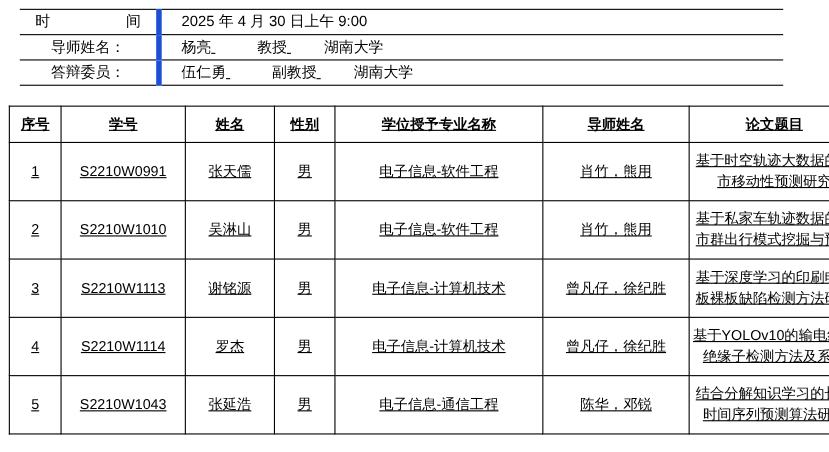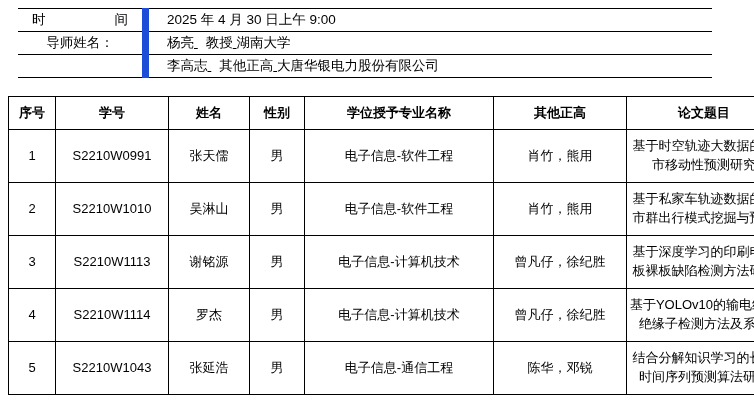--- a/index.html
+++ b/index.html
@@ -34,43 +34,43 @@
     font-size: 13.5px;
     padding: 0 6px;
     vertical-align: middle;
     white-space: nowrap;
     overflow: hidden;
   }
   .info-table td.label {
     width: 96px;
     text-align: center;
     border-left: none;
-    border-right: 7px solid #1d4ed8;
+    border-right: 5px solid #1d4ed8;
     letter-spacing: 0px;
   }
   .info-table td.label.spread {
     text-align: justify;
     text-align-last: justify;
     padding: 0 14px;
   }
   .info-table td.label.blank {
     border-left: none;
   }
   .info-table tr td:last-child {
     border-right: none;
   }
   .info-table td.value {
     padding-left: 18px;
     text-decoration: underline;
   }
   .val-seg {
     display: inline-block;
   }
-  .gap-1 { margin-left: 8px; }
-  .gap-2 { }
+  .gap-1 { margin-left: 38px; }
+  .gap-2 { margin-left: 30px; }
 
   
   .info-table tr:first-child td { border-top: 1px solid #000000; }
 
   
   .list-wrap {
     margin: 18px 0 0 8px;
     width: 738px;
   }
   .list-table {
@@ -78,20 +78,21 @@
     table-layout: fixed;
     width: 738px;
   }
   .list-table th, .list-table td {
     border: 1px solid #000000;
     font-size: 13px;
     text-align: center;
     vertical-align: middle;
     padding: 3px 2px;
     line-height: 1.45;
+    text-decoration: underline;
   }
   .list-table th {
     font-weight: bold;
     height: 26px;
   }
   .list-table td {
     height: 46px;
   }
   .col-no     { width: 42px; }
   .col-id     { width: 108px; }
@@ -121,40 +122,40 @@
       </tr>
       <tr>
         <td class="label">导师姓名：</td>
         <td class="value">
           <span class="val-seg">杨亮</span>
           <span class="val-seg gap-1">教授</span>
           <span class="val-seg gap-2">湖南大学</span>
         </td>
       </tr>
       <tr>
-        <td class="label blank"></td>
+        <td class="label">答辩委员：</td>
         <td class="value">
-          <span class="val-seg">李高志</span>
-          <span class="val-seg gap-1">其他正高</span>
-          <span class="val-seg gap-2">大唐华银电力股份有限公司</span>
+          <span class="val-seg">伍仁勇</span>
+          <span class="val-seg gap-1">副教授</span>
+          <span class="val-seg gap-2">湖南大学</span>
         </td>
       </tr>
     </tbody>
   </table>
 
   <div class="list-wrap">
     <table class="list-table">
       <thead>
         <tr>
           <th class="col-no">序号</th>
           <th class="col-id">学号</th>
           <th class="col-name">姓名</th>
           <th class="col-sex">性别</th>
           <th class="col-major">学位授予专业名称</th>
-          <th class="col-adv">其他正高</th>
+          <th class="col-adv">导师姓名</th>
           <th class="col-title">论文题目</th>
         </tr>
       </thead>
       <tbody>
         <tr>
           <td>1</td>
           <td>S2210W0991</td>
           <td>张天儒</td>
           <td>男</td>
           <td>电子信息-软件工程</td>

